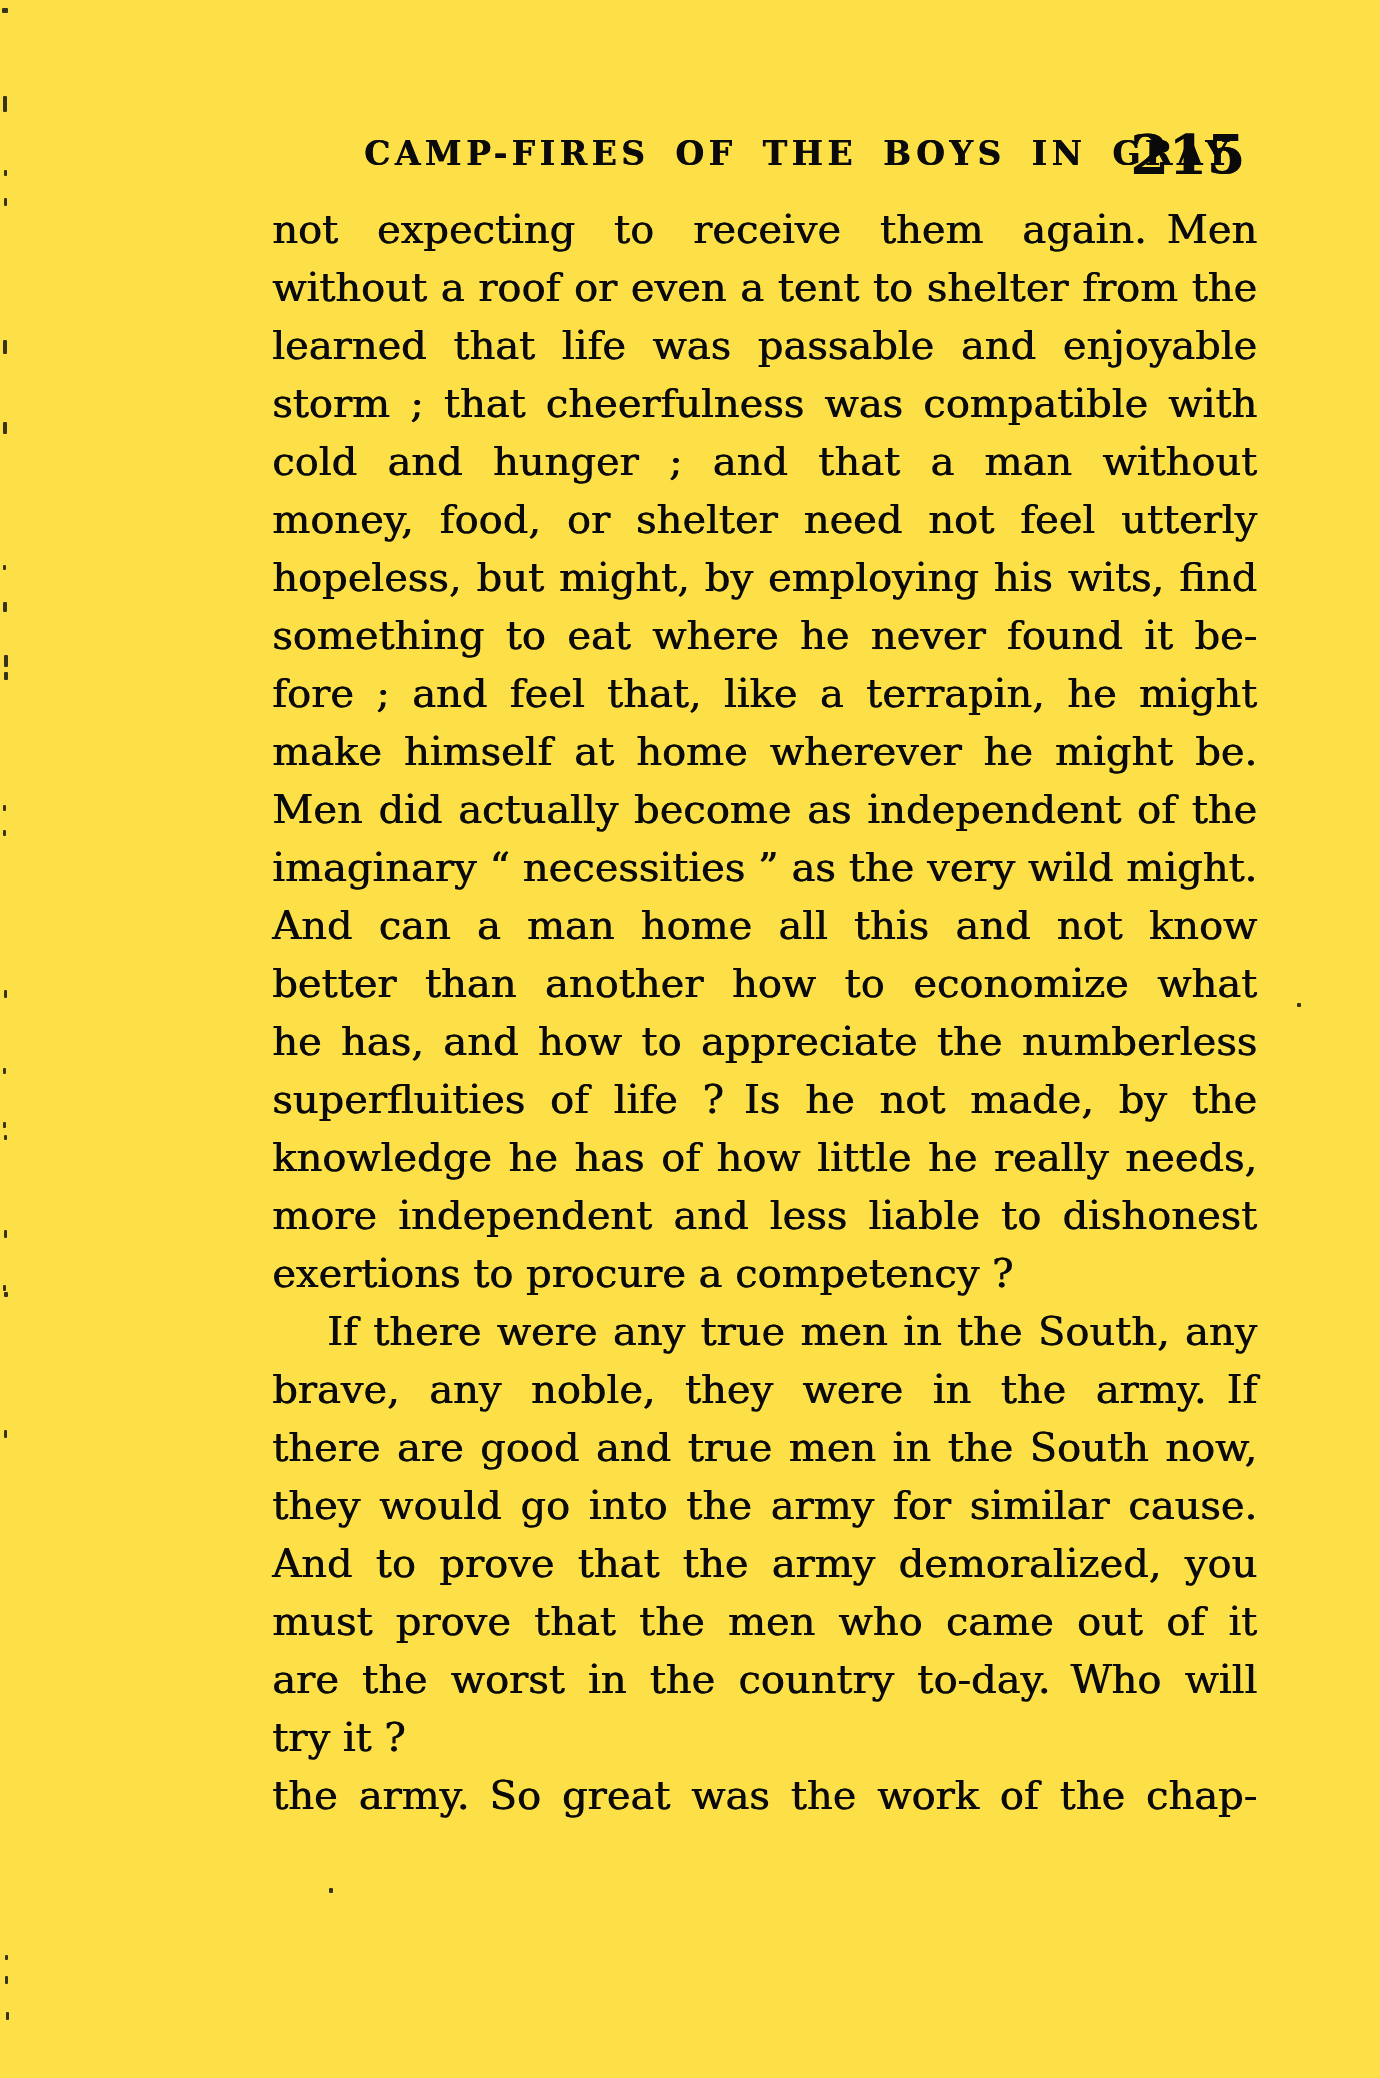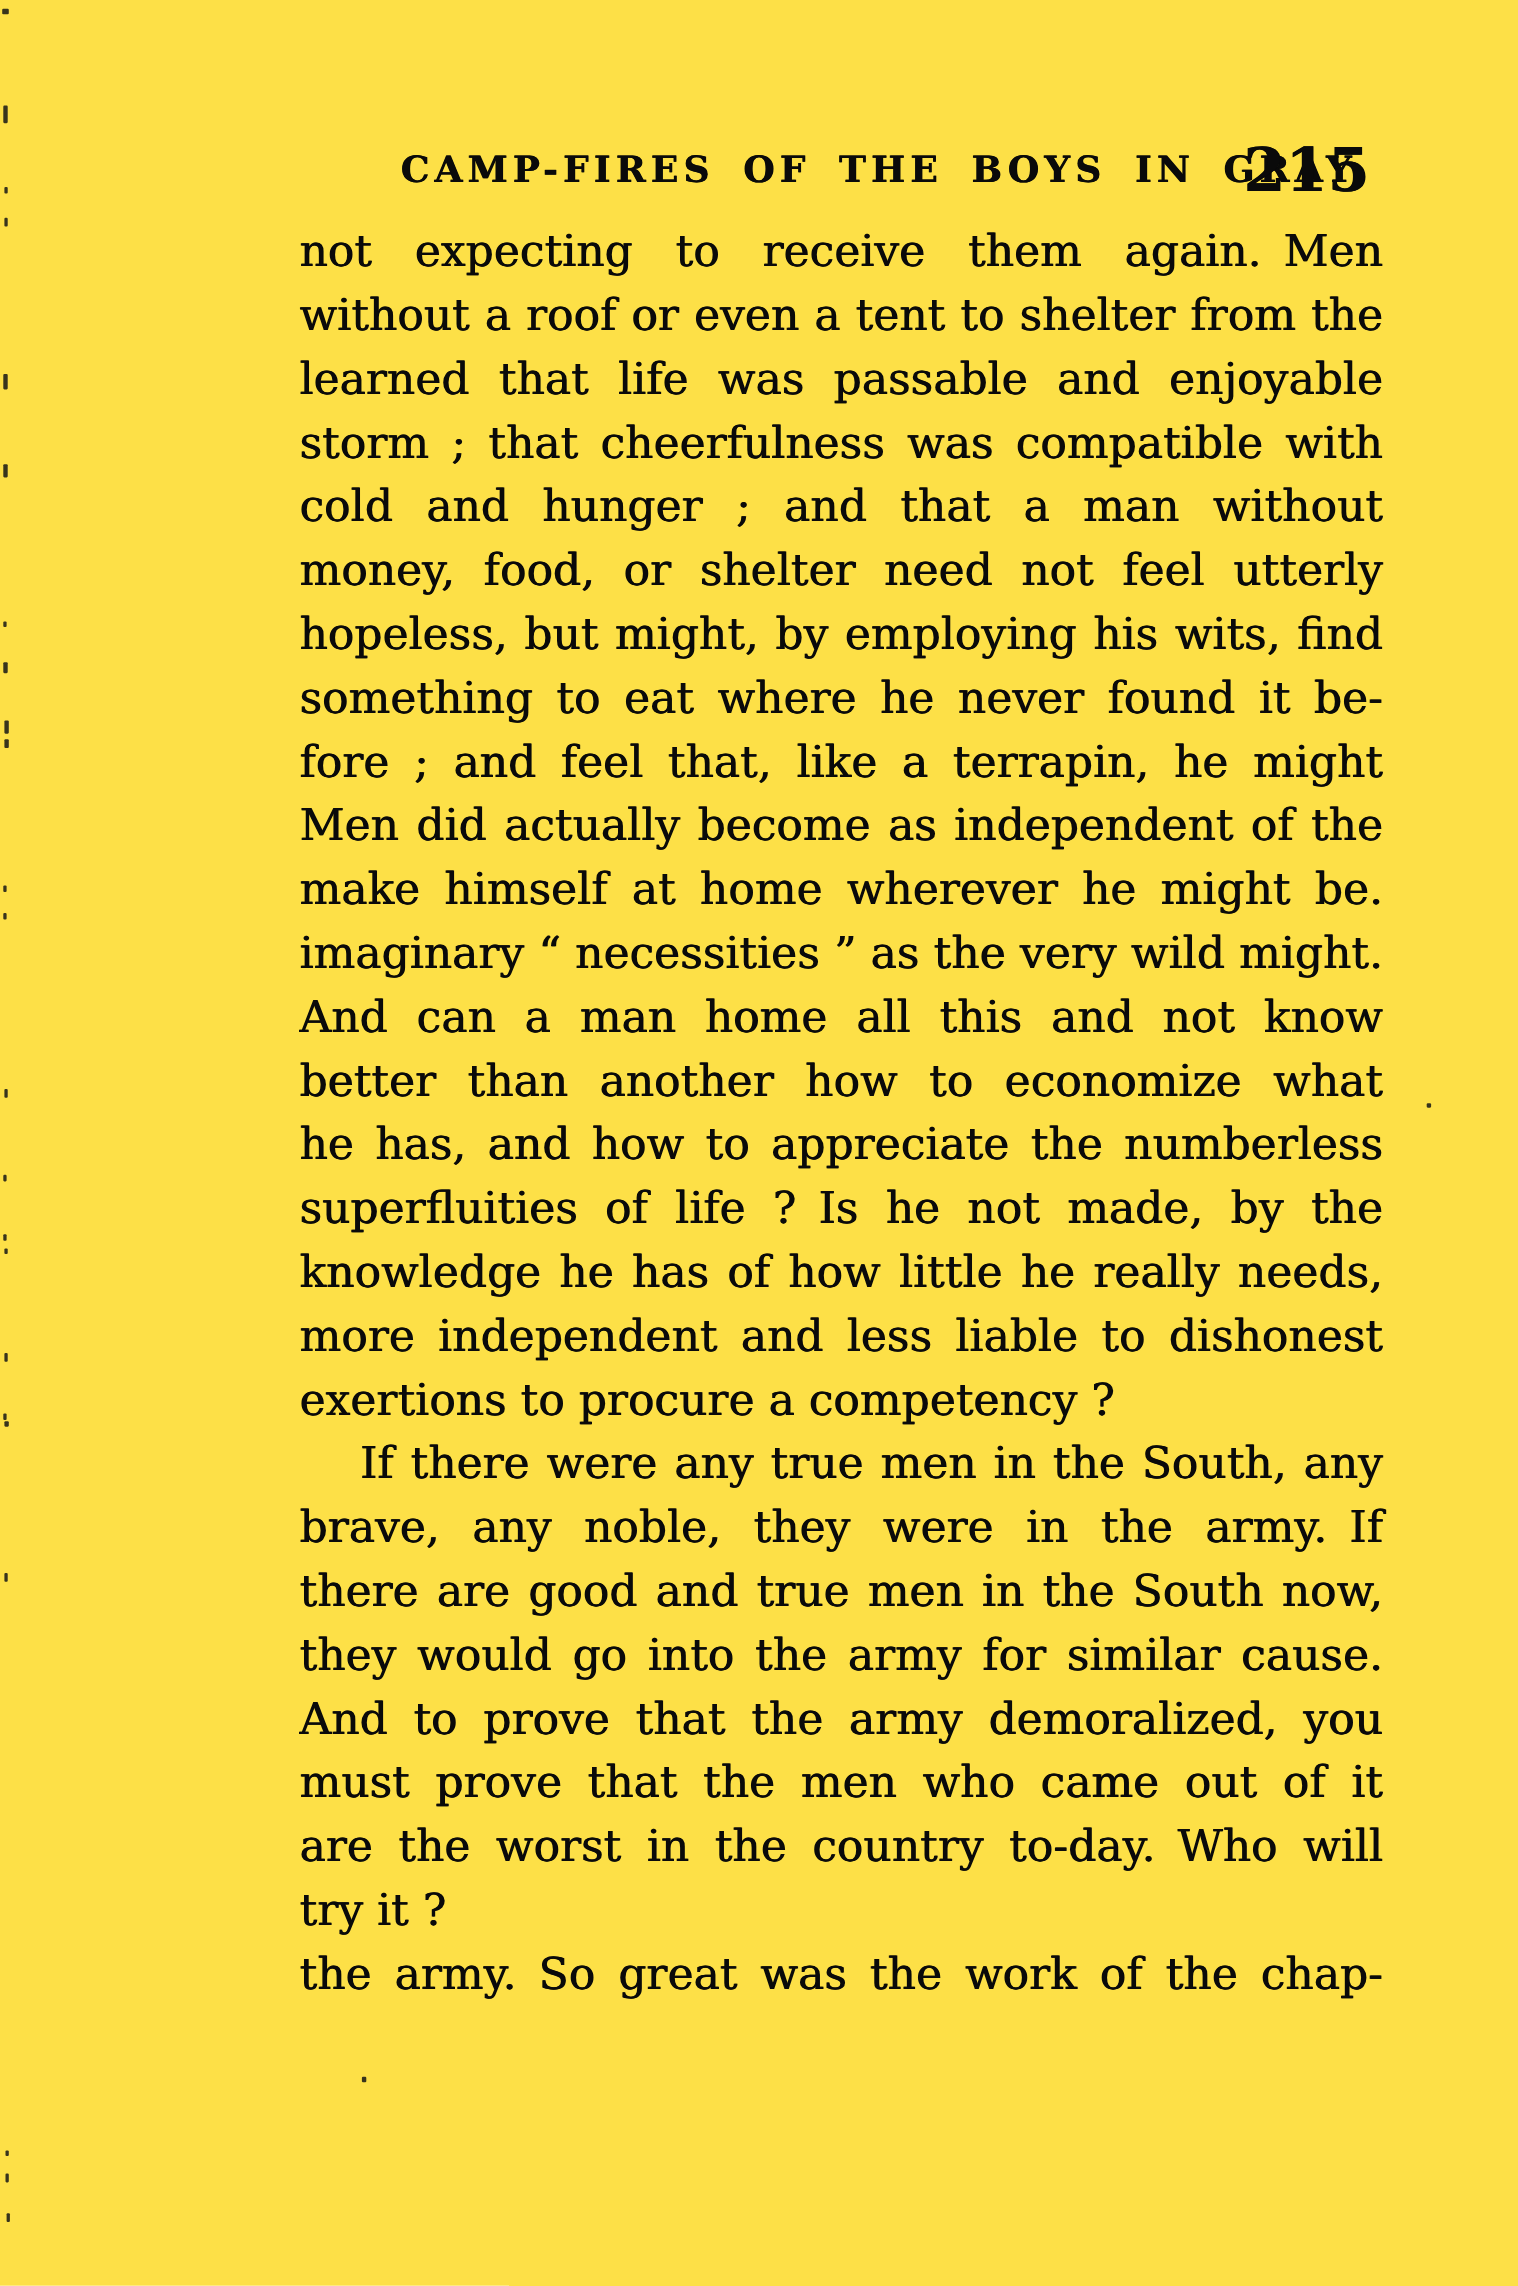--- a/index.html
+++ b/index.html
@@ -53,22 +53,22 @@
   <main class="text-block" id="text-block">
       <div class="line">not expecting to receive them again. Men</div>
       <div class="line">without a roof or even a tent to shelter from the</div>
       <div class="line">learned that life was passable and enjoyable</div>
       <div class="line">storm ; that cheerfulness was compatible with</div>
       <div class="line">cold and hunger ; and that a man without</div>
       <div class="line">money, food, or shelter need not feel utterly</div>
       <div class="line">hopeless, but might, by employing his wits, find</div>
       <div class="line">something to eat where he never found it be-</div>
       <div class="line">fore ; and feel that, like a terrapin, he might</div>
+      <div class="line">make himself at home wherever he might be.</div>
       <div class="line">Men did actually become as independent of the</div>
-      <div class="line">make himself at home wherever he might be.</div>
       <div class="line">imaginary “ necessities ” as the very wild might.</div>
       <div class="line">And can a man home all this and not know</div>
       <div class="line">better than another how to economize what</div>
       <div class="line">he has, and how to appreciate the numberless</div>
       <div class="line">superfluities of life ? Is he not made, by the</div>
       <div class="line">knowledge he has of how little he really needs,</div>
       <div class="line">more independent and less liable to dishonest</div>
       <div class="line flush">exertions to procure a competency ?</div>
       <div class="line indent">If there were any true men in the South, any</div>
       <div class="line">brave, any noble, they were in the army. If</div>

